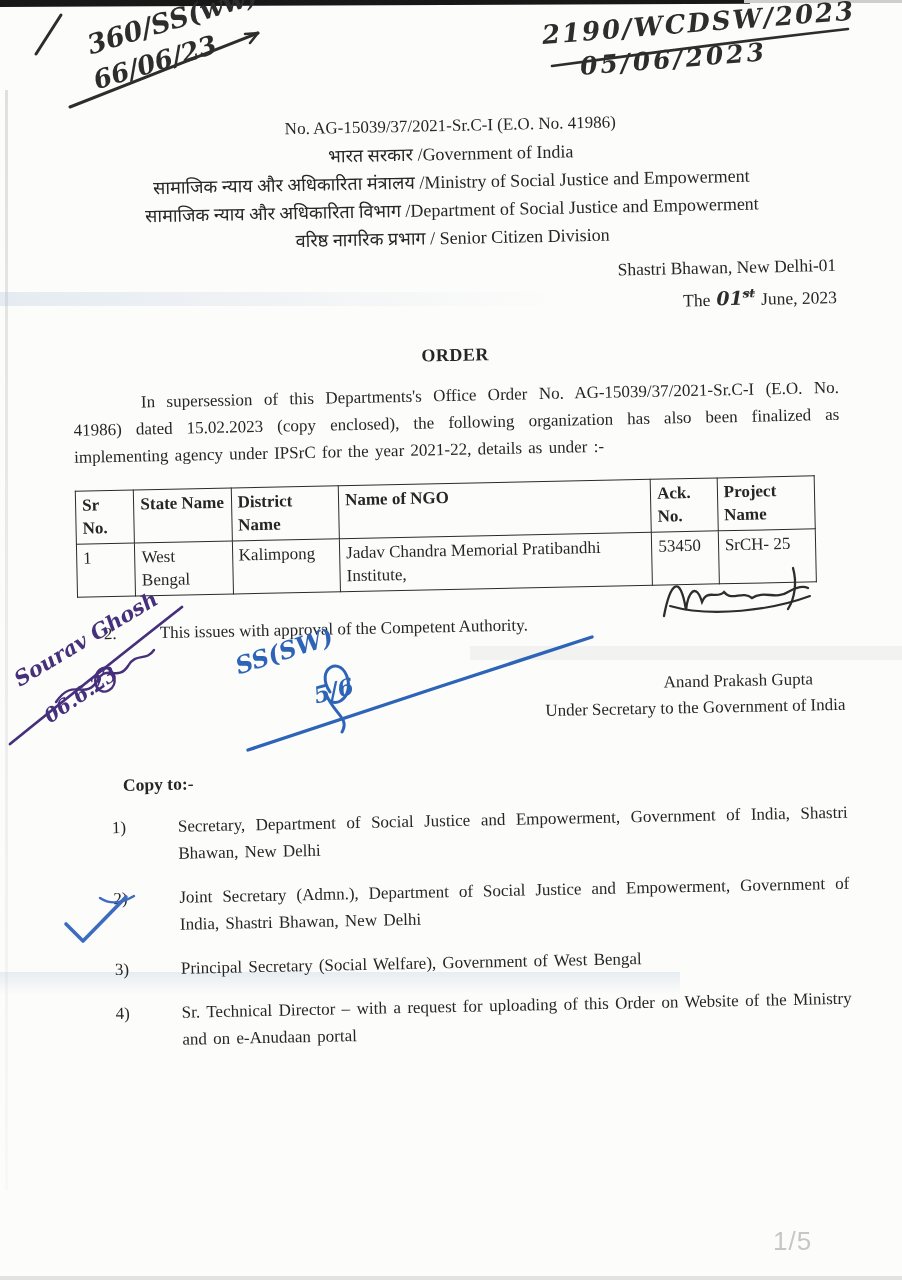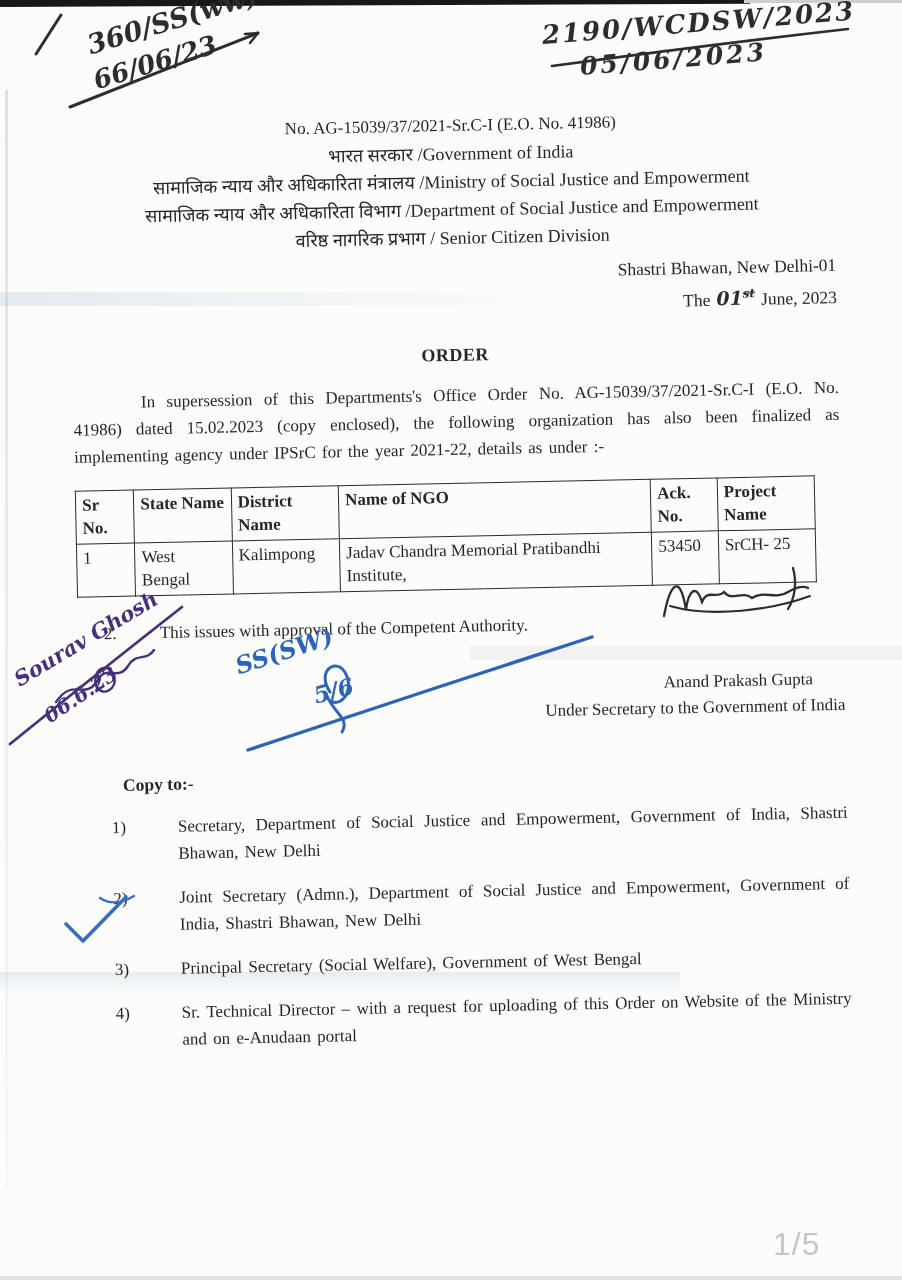--- a/index.html
+++ b/index.html
@@ -53,21 +53,21 @@
   .tl1{left:88px;top:30px;font-size:27px;transform:rotate(-17deg);}
   .tl2{left:94px;top:66px;font-size:26px;transform:rotate(-17deg);}
   .tr1{left:542px;top:20px;font-size:26px;letter-spacing:2px;transform:rotate(-4.5deg);}
   .tr2{left:580px;top:52px;font-size:25px;letter-spacing:3px;transform:rotate(-4.5deg);}
   .pn{left:16px;top:668px;font-size:21px;transform:rotate(-31deg);}
   .pd{left:46px;top:706px;font-size:20px;transform:rotate(-34deg);}
   .bs{left:236px;top:652px;font-size:24px;transform:rotate(-18deg);}
   .bd{left:314px;top:682px;font-size:23px;transform:rotate(-15deg);}
 
   .page-indicator{position:absolute;left:773px;top:1226px;font-family:"Liberation Sans", sans-serif;
-                  font-size:32px;color:#c6c6c6;letter-spacing:1px;}
+                  font-size:26px;color:#c6c6c6;letter-spacing:1px;}
   svg.ink{position:absolute;inset:0;pointer-events:none;}
 </style>
 </head>
 <body>
 
 <div class="page">
 
   <div class="edge-top"></div>
   <div class="edge-top2"></div>
   <div class="crease-left"></div>

